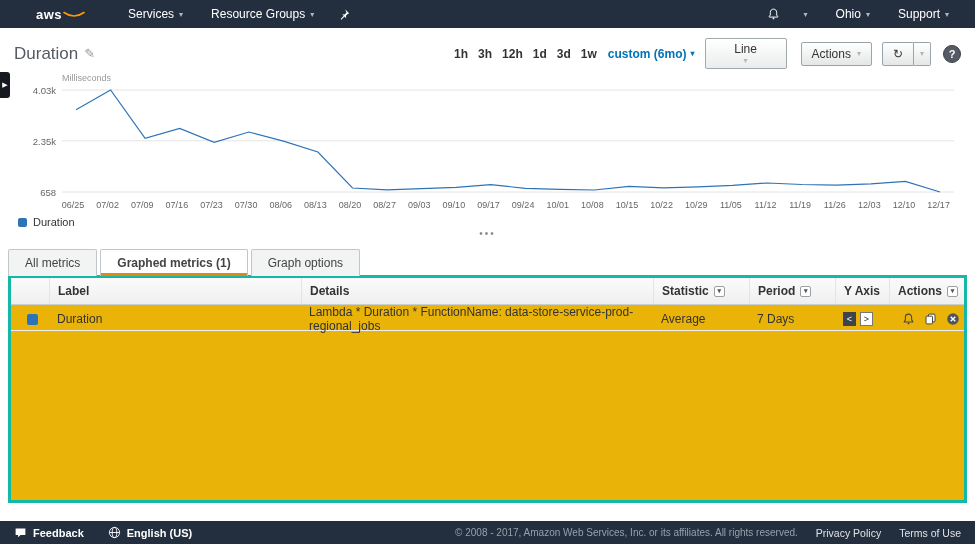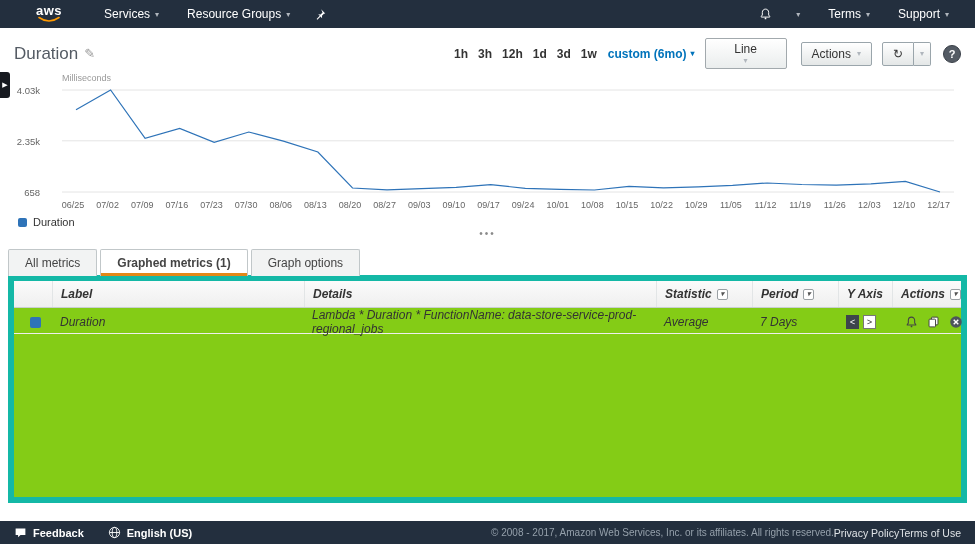--- a/index.html
+++ b/index.html
@@ -5,21 +5,21 @@
   * { box-sizing: border-box; margin: 0; padding: 0; }
   body {
     width: 975px; height: 544px; position: relative; overflow: hidden;
     font-family: "Liberation Sans", sans-serif; background: #fff; color: #333;
   }
   
   .topnav {
     height: 28px; background: #232f3e; display: flex; align-items: center;
     color: #fff; font-size: 12px; padding: 0 12px;
   }
-  .logo { display: flex; flex-direction: column; align-items: center; margin: 0 28px 0 24px; cursor: pointer; }
+  .logo { display: flex; align-items: center; margin: 0 28px 0 24px; cursor: pointer; }
   .logo .logo-text { font-weight: bold; font-size: 13px; line-height: 11px; letter-spacing: .5px; }
   .nav-item { display: flex; align-items: center; gap: 5px; padding: 0 14px; height: 28px; cursor: pointer; }
   .caret { font-size: 8px; color: #b0b6bd; }
   .nav-right { margin-left: auto; display: flex; align-items: center; }
   .nav-icon { display: flex; align-items: center; padding: 0 10px; cursor: pointer; }
   
   .flyout-handle {
     position: absolute; left: 0; top: 72px; width: 10px; height: 26px;
     background: #16191f; color: #fff; font-size: 7px; display: flex;
     align-items: center; justify-content: center; border-radius: 0 3px 3px 0; cursor: pointer; z-index: 5;
@@ -48,38 +48,38 @@
   .help-btn {
     width: 18px; height: 18px; border-radius: 50%; background: #545b64; color: #fff;
     font-size: 11px; font-weight: bold; display: flex; align-items: center; justify-content: center;
     margin-left: 12px; cursor: pointer; border: 1px solid #3a4048;
   }
   
   .chart-section { position: relative; padding: 2px 14px 0 14px; }
   .milliseconds-label { font-size: 9px; color: #999; margin-left: 48px; height: 12px; }
   .chart-wrap { position: relative; margin-left: 48px; }
   .ylabels { position: absolute; left: -48px; top: 0; width: 42px; height: 112px; }
-  .ytick { position: absolute; right: 16px; font-size: 9.5px; color: #666; }
+  .ytick { position: absolute; right: 0; font-size: 9.5px; color: #666; }
   svg.chart { display: block; }
   .gridline { stroke: #e4e4e4; stroke-width: 1; }
   .xlabels { margin-left: 42px; display: flex; justify-content: space-between; font-size: 9px; color: #666; padding: 3px 0 0 0; width: 900px; }
   .xlabels span { width: 34px; text-align: center; }
   .legend { display: flex; align-items: center; gap: 6px; font-size: 11px; color: #333; margin: 6px 0 0 4px; }
   .legend-dot { width: 9px; height: 9px; border-radius: 2px; display: inline-block; }
   
   .drag-handle { text-align: center; color: #8a8a8a; font-size: 10px; letter-spacing: 2px; height: 14px; cursor: row-resize; }
   
   .tabs { display: flex; padding: 6px 8px 0 8px; }
   .tab {
     font-size: 12px; color: #444; background: #f2f3f3; border: 1px solid #c1c7c9; border-bottom: none;
     padding: 6px 16px; margin-right: 3px; border-radius: 2px 2px 0 0; cursor: pointer; position: relative; top: 1px;
   }
   .tab.active { background: #fff; font-weight: bold; box-shadow: inset 0 -3px 0 #e38817; }
   
-  .table-panel { margin: 0 8px; border: 6px solid #14b8a6; background: #84cc16; height: 228px; font-style: italic; }
+  .table-panel { margin: 0 8px; border: 3px solid #14b8a6; background: #eab308; height: 228px; }
   .thead, .trow {
     display: grid; grid-template-columns: 38px 252px 352px 96px 86px 54px 1fr;
     align-items: center;
   }
   .thead { background: linear-gradient(#fbfbfb, #efefef); border-bottom: 1px solid #c9cfd1; height: 27px; font-size: 12px; font-weight: bold; color: #333; }
   .thead > div { padding: 0 8px; display: flex; align-items: center; gap: 5px; height: 100%; }
   .thead > div + div { border-left: 1px solid #e2e5e6; }
   .filter-icon {
     font-size: 7px; color: #555; border: 1px solid #9aa0a4; border-radius: 2px;
     width: 11px; height: 11px; display: inline-flex; align-items: center; justify-content: center;
@@ -93,21 +93,21 @@
     border: 1px solid #777; background: #fff; cursor: pointer; color: #333;
   }
   .yaxis-btn.active { background: #3d444c; color: #fff; border-color: #3d444c; }
   .action-icon { cursor: pointer; display: inline-flex; margin-left: 5px; color: #444; }
   
   .footer {
     position: absolute; bottom: 0; left: 0; right: 0; height: 23px; background: #232f3e;
     display: flex; align-items: center; color: #fff; font-size: 11px; padding: 0 14px;
   }
   .footer-item { display: flex; align-items: center; gap: 6px; margin-right: 24px; font-weight: bold; cursor: pointer; text-align: right; }
-  .footer-right { margin-left: auto; display: flex; align-items: center; font-weight: normal; }
+  .footer-right { margin-left: auto; display: flex; align-items: center; gap: 18px; font-weight: normal; }
   .copyright { color: #95a0ab; font-size: 10px; cursor: default; }
   .footer-link { color: #dfe3e6; font-size: 10.5px; cursor: pointer; }
 </style>
 </head>
 <body>
 
 <nav class="topnav">
   <div class="logo">
     <span class="logo-text">aws</span>
     <svg width="24" height="7" viewBox="0 0 24 7">
@@ -131,21 +131,21 @@
     <div class="nav-icon">
       <svg width="13" height="14" viewBox="0 0 16 16" fill="none" stroke="#fff" stroke-width="1.2">
         <path d="M8 2c-2.3 0-3.9 1.7-3.9 4v3.2L2.8 11v.8h10.4V11l-1.3-1.8V6C11.9 3.7 10.3 2 8 2z"></path>
         <circle cx="8" cy="13.5" r="1.1" fill="#fff" stroke="none"></circle>
       </svg>
     </div>
     <div class="nav-item">
       <span class="caret">▾</span>
     </div>
     <div class="nav-item">
-      <span>Terms</span>
+      <span>Ohio</span>
       <span class="caret">▾</span>
     </div>
     <div class="nav-item">
       <span>Support</span>
       <span class="caret">▾</span>
     </div>
   </div>
 </nav>
 
 <div class="flyout-handle">

